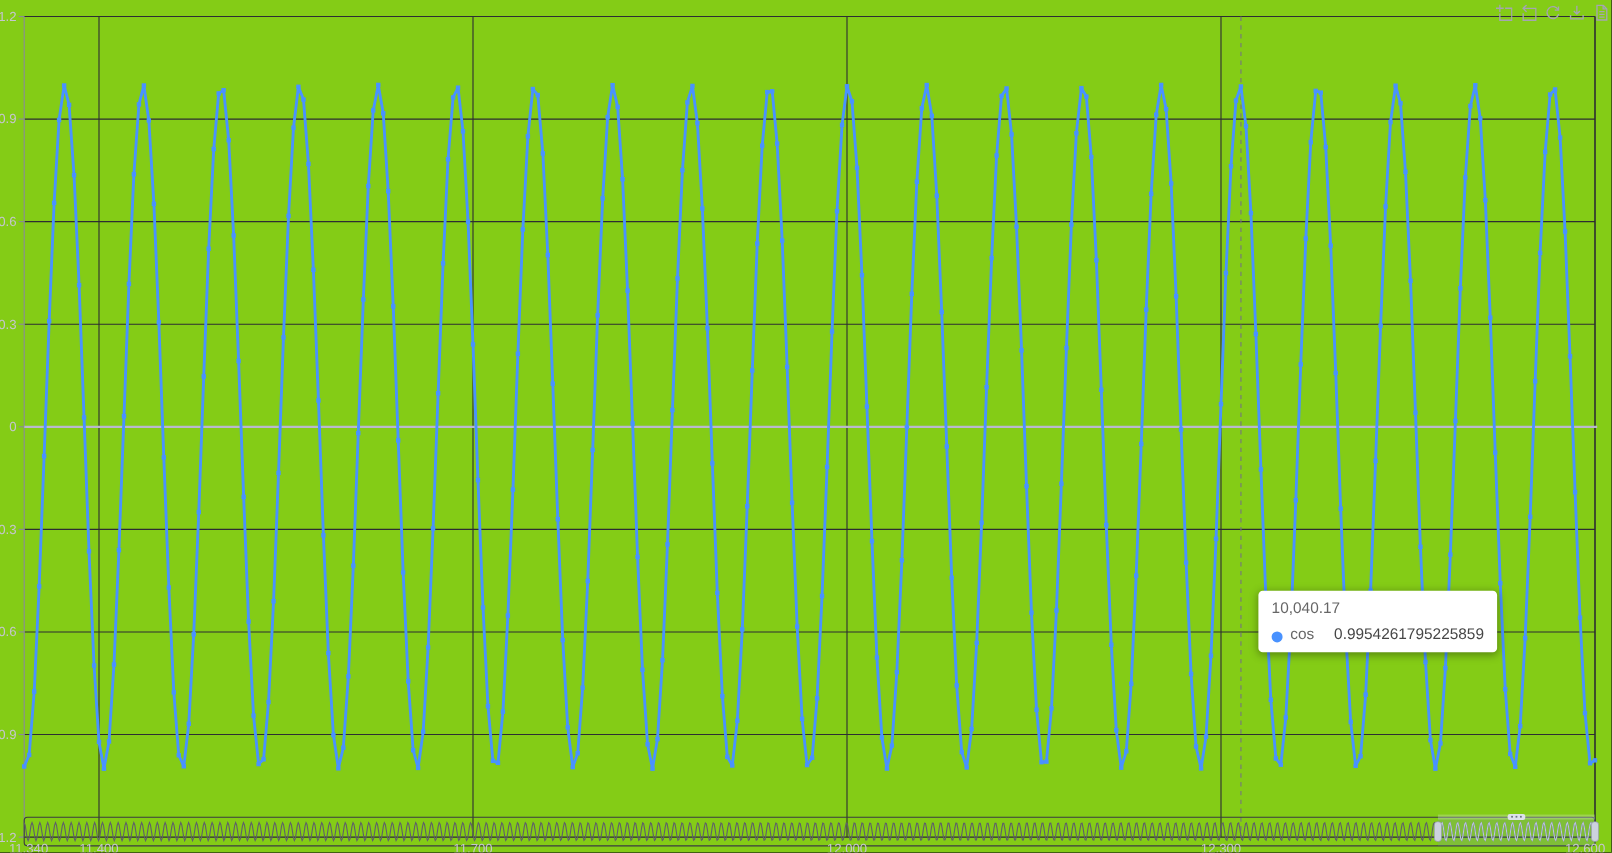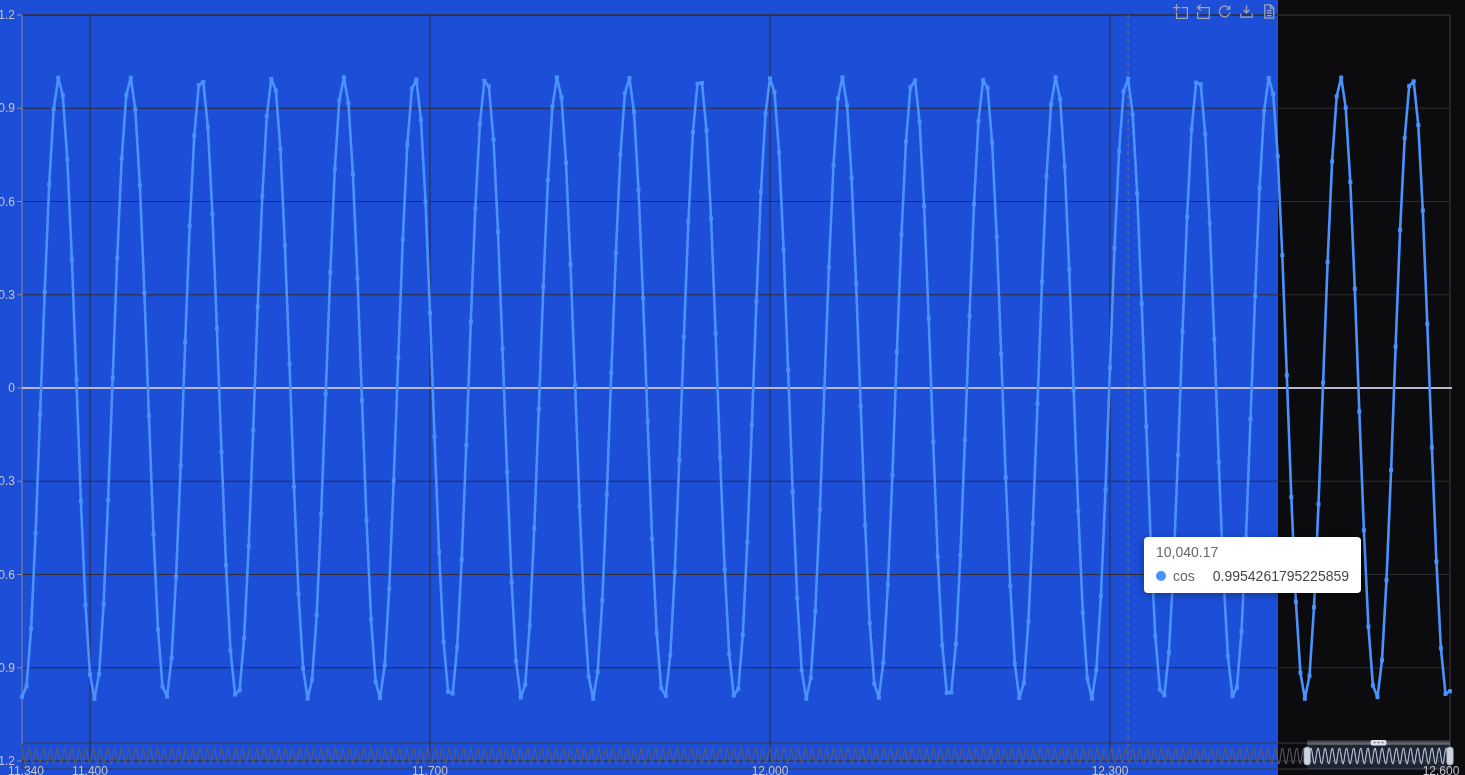--- a/index.html
+++ b/index.html
@@ -1,28 +1,28 @@
 <!DOCTYPE html>
 <html><head>
 <meta charset="utf-8">
 <style>
   html,body{margin:0;padding:0;background:#0c0c0e;overflow:hidden;}
-  #app{position:relative;width:1278px;height:775px;background:#1d4ed8;
+  #app{position:relative;width:1465px;height:775px;background:#84cc16;
        font-family:"Liberation Sans", sans-serif;}
   #chart-svg{position:absolute;left:0;top:0;}
   
   #toolbar{position:absolute;top:3px;right:1px;display:flex;gap:5px;z-index:5;}
   .tool-btn{width:17px;height:17px;display:flex;align-items:center;justify-content:center;cursor:pointer;}
   .tool-btn svg{stroke:#a5a5b1;fill:none;stroke-width:1.25;}
   
   #tooltip{position:absolute;left:1144px;top:537px;background:#ffffff;border-radius:4px;
            padding:7px 12px 9px 12px;box-shadow:0 2px 8px rgba(0,0,0,0.35);z-index:6;
            white-space:nowrap;}
   .tt-title{font-size:14px;color:#666666;line-height:1.25;}
-  .tt-row{display:flex;align-items:center;margin-top:6px;}
+  .tt-row{display:flex;align-items:flex-end;margin-top:6px;}
   .tt-dot{width:10px;height:10px;border-radius:50%;display:inline-block;margin-right:7px;}
   .tt-name{font-size:14px;color:#666666;}
   .tt-val{font-size:14px;font-weight:400;color:#464646;margin-left:18px;}
 </style>
 </head>
 <body>
 
 <div id="app">
 
   <svg id="chart-svg" width="1465" height="775">

